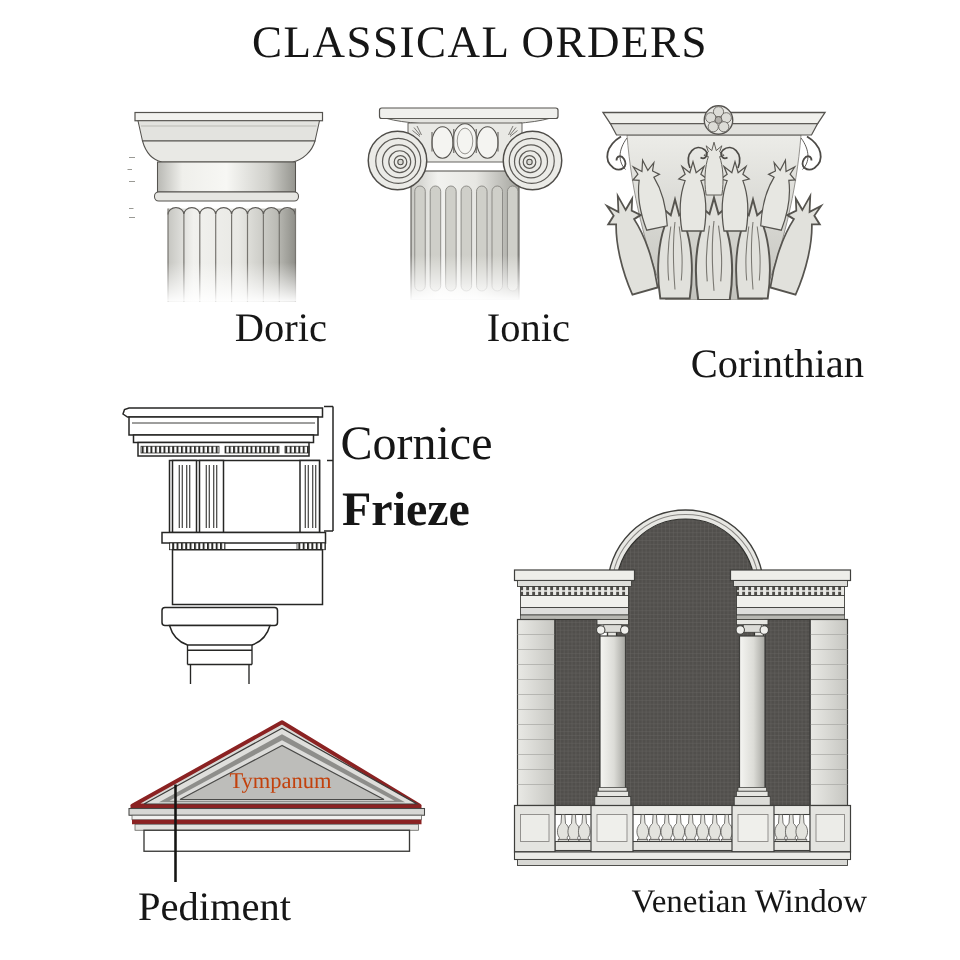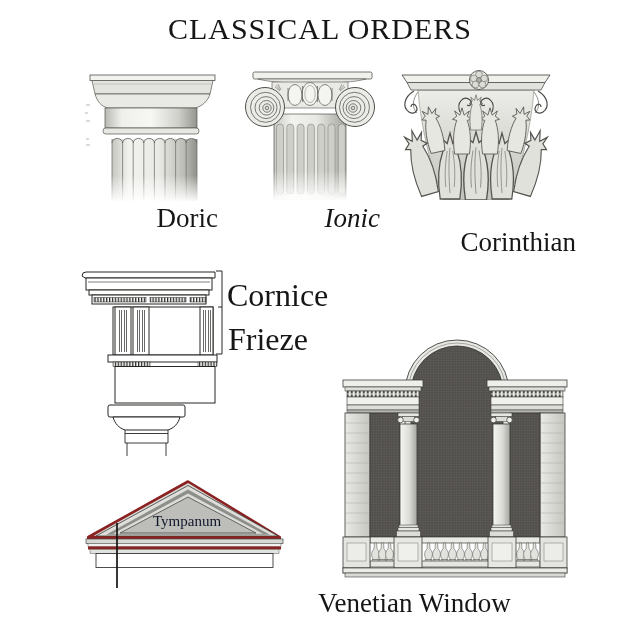--- a/index.html
+++ b/index.html
@@ -2,35 +2,35 @@
 <html style="--accent-red: #8b2222; --tympanum-gray: #bdbdba; --ink: #161616;"><head>
 <meta charset="utf-8">
 <style>
   html,body{margin:0;padding:0;background:#ffffff;}
   .page{position:relative;width:640px;height:640px;background:#fff;overflow:hidden;
         font-family:"Liberation Serif", serif;color:var(--ink,#161616);}
   .title{position:absolute;left:0;top:12px;width:640px;text-align:center;
          font-size:30px;letter-spacing:1px;}
   .order-label{position:absolute;text-align:right;font-size:27px;}
   .lbl-doric{left:84px;top:203px;width:134px;}
-  .lbl-ionic{left:240px;top:203px;width:140px;font-style:italic;}
+  .lbl-ionic{left:240px;top:203px;width:140px;}
   .lbl-corinthian{left:424px;top:203px;width:152px;margin-top:24px;}
   .fig{position:absolute;}
   .fig-doric{left:84px;top:67px;}
   .fig-ionic{left:240px;top:68px;}
   .fig-corinthian{left:400px;top:70px;}
   .fig-entablature{left:80px;top:266px;}
   .ent-label{position:absolute;font-size:32px;}
   .cornice-label{left:227px;top:277px;}
-  .frieze-label{left:228px;top:321px;}
+  .frieze-label{left:228px;top:321px;font-weight:bold;}
   .fig-pediment{left:84px;top:477px;}
-  .tympanum-label{position:absolute;left:127px;top:513px;width:120px;text-align:center;font-size:15px;color:#0f172a;}
+  .tympanum-label{position:absolute;left:127px;top:513px;width:120px;text-align:center;font-size:15px;color:#c2410c;}
   .pediment-label{position:absolute;left:92px;top:589px;font-size:27px;}
   .fig-venetian{left:342px;top:334px;}
-  .venetian-label{position:absolute;left:318px;top:588px;width:260px;text-align:left;font-size:27px;}
+  .venetian-label{position:absolute;left:318px;top:588px;width:260px;text-align:right;font-size:22px;}
   .red-band{fill:var(--accent-red,#8b2222);}
   .red-stroke{stroke:var(--accent-red,#8b2222);}
   .tymp{fill:var(--tympanum-gray,#bdbdba);}
   svg{display:block;}
 </style>
 </head>
 <body>
 
 <div class="page">
 
@@ -260,20 +260,21 @@
         <rect x="2" y="62" width="197" height="4.5" fill="#d7d7d4" stroke="#474745" stroke-width="0.7"></rect>
         <rect x="4" y="66.5" width="193" height="3" fill="#f1f1ef" stroke="#5a5a57" stroke-width="0.5"></rect>
         <rect x="4" y="69.5" width="193" height="3" class="red-band" stroke="none"></rect>
         <rect x="6" y="72.5" width="189" height="4" fill="#e2e2df" stroke="#5a5a57" stroke-width="0.5"></rect>
         <rect x="12" y="76.5" width="177" height="14" fill="#ffffff" stroke="#3a3a38" stroke-width="0.9"></rect>
       </g>
       <line x1="33" y1="46" x2="33" y2="111" stroke="#141412" stroke-width="1.7"></line>
     </svg>
   </div>
   <div class="tympanum-label">Tympanum</div>
+  <div class="pediment-label">Pediment</div>
 
   <div class="fig fig-venetian">
     <svg width="226" height="244" viewBox="0 0 226 244">
       <defs>
         <pattern id="xh" width="2.6" height="2.6" patternUnits="userSpaceOnUse">
           <rect width="2.6" height="2.6" fill="#514f4c"></rect>
           <path d="M0,0 H2.6 M0,0 V2.6" stroke="#6b6966" stroke-width="0.5"></path>
         </pattern>
         <linearGradient id="vCol" x1="0" y1="0" x2="1" y2="0">
           <stop offset="0" stop-color="#f5f5f2"></stop>

